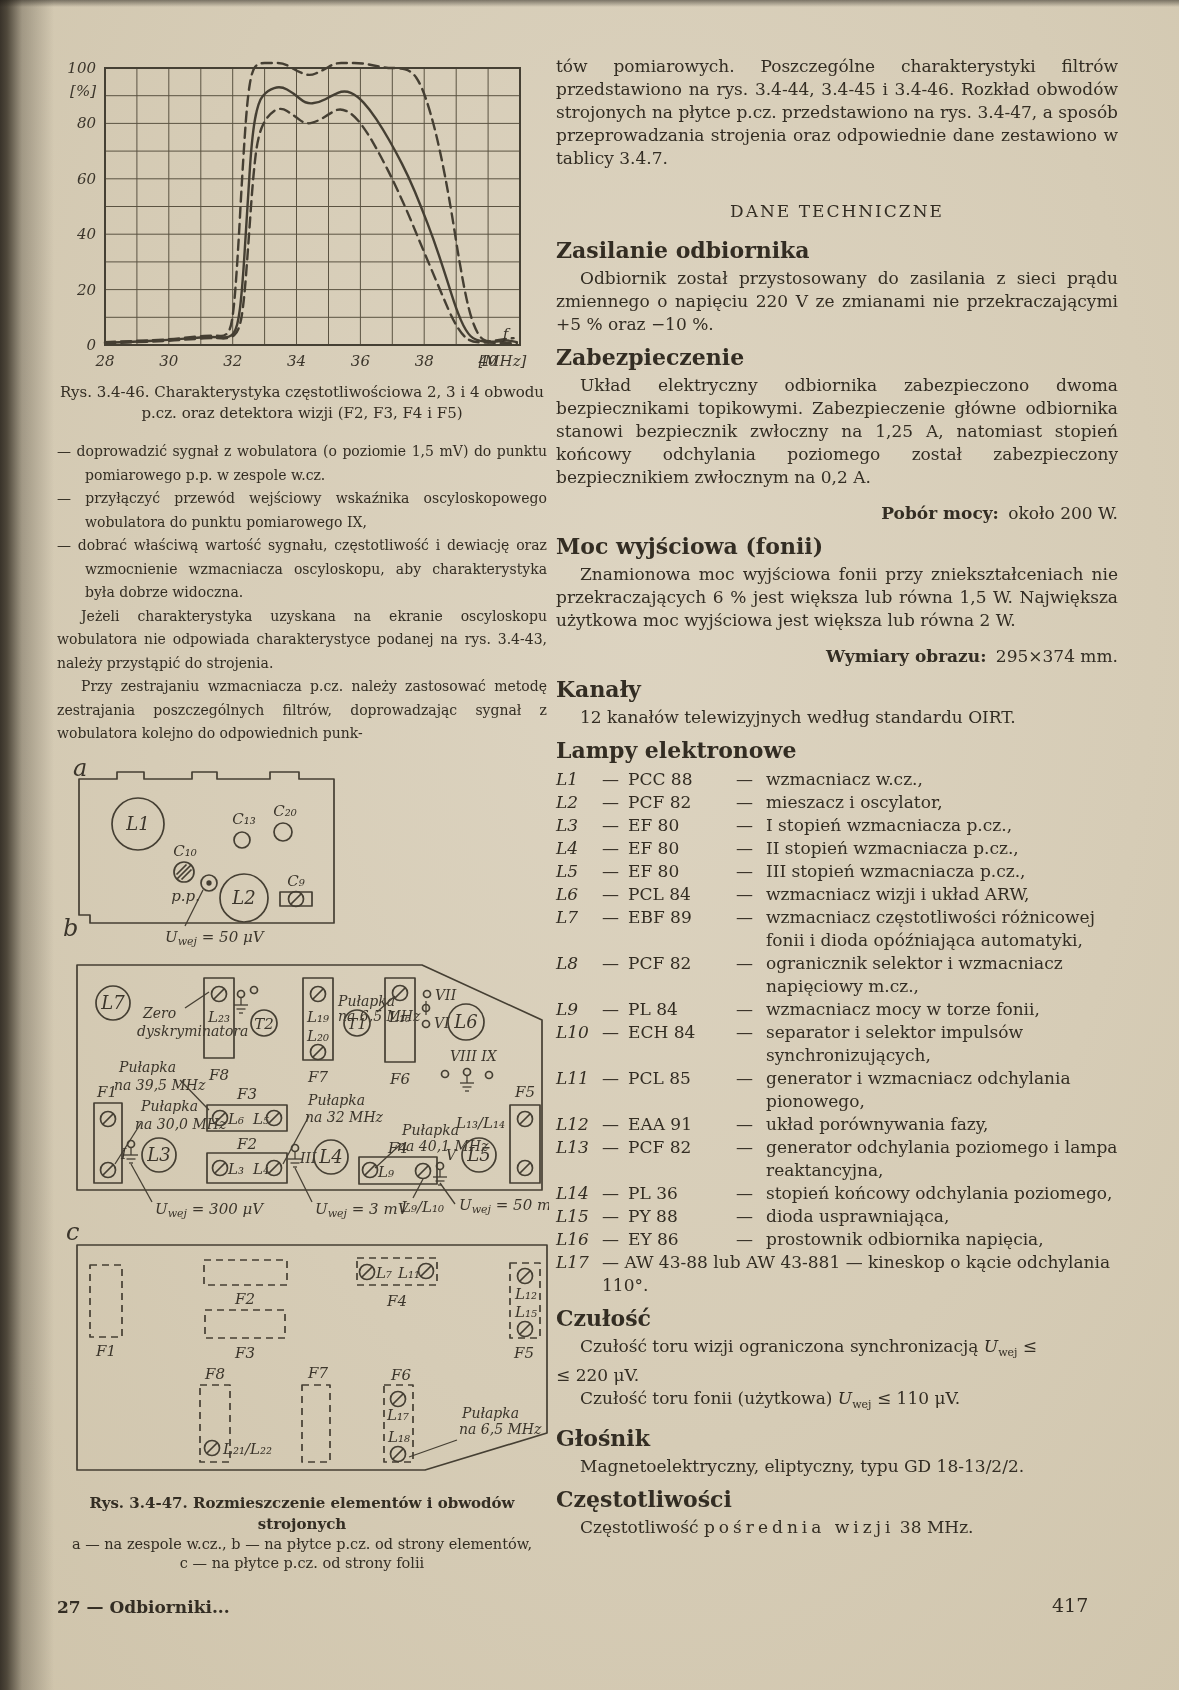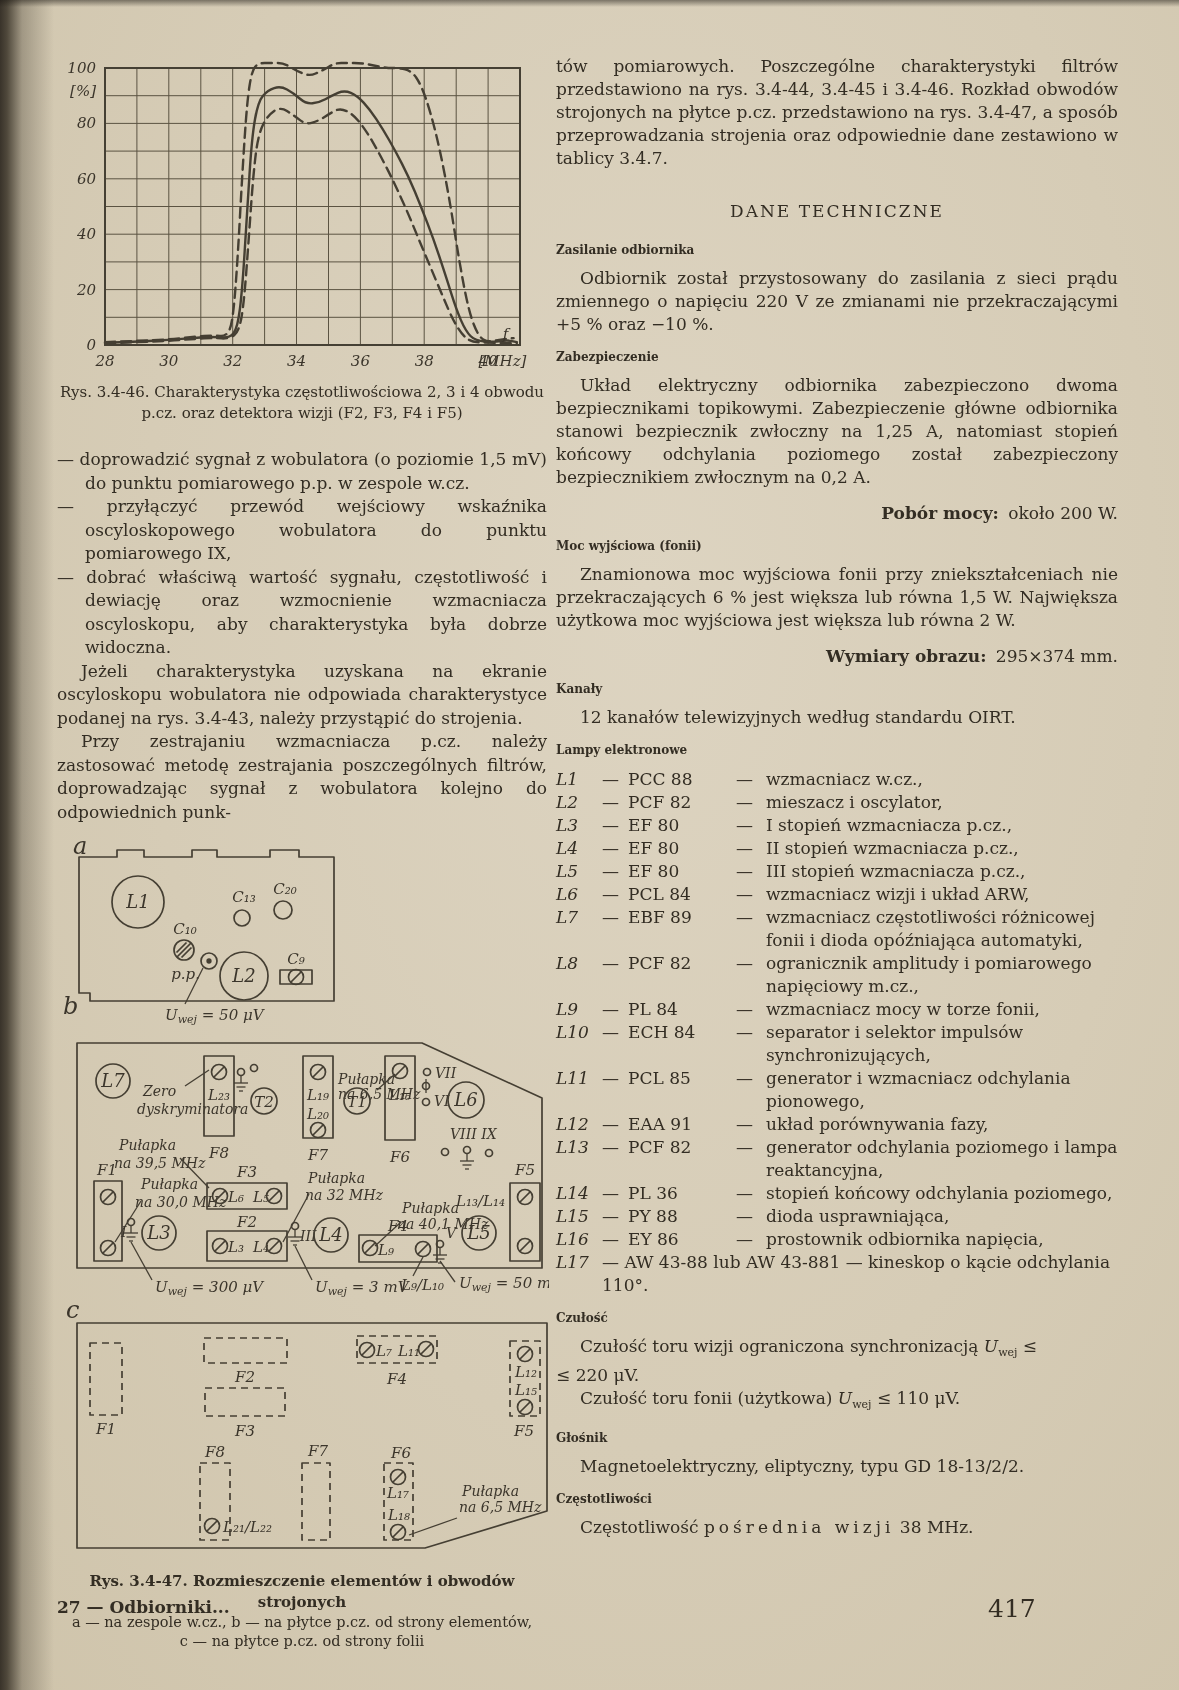--- a/index.html
+++ b/index.html
@@ -9,40 +9,40 @@
     font-family:"DejaVu Serif", serif;color:#332d23;
   }
   .gutter{position:absolute;left:0;top:0;bottom:0;width:54px;
     background:linear-gradient(90deg,#39332a 0,#4f483b 7px,rgba(79,72,59,.38) 22px,rgba(79,72,59,0) 100%);}
   .edge-top{position:absolute;top:0;left:0;right:0;height:7px;
     background:linear-gradient(180deg,rgba(30,26,20,.5),rgba(30,26,20,0));}
   .col-left{position:absolute;left:57px;top:52px;width:490px}
   .col-right{position:absolute;left:556px;top:55px;width:562px;font-size:17px;line-height:23px;text-align:justify}
   .chart-wrap{width:470px;height:322px}
   .fig-caption{margin-top:8px;text-align:center;font-weight:normal;font-size:15px;line-height:21px}
-  .lefttext{margin-top:24px;font-size:17px;line-height:23.5px;text-align:justify}
+  .lefttext{margin-top:16px;font-size:14px;line-height:23.5px;text-align:justify}
   .dash-item{padding-left:28px;text-indent:-28px}
   .indent{text-indent:24px;margin:0}
   p{margin:0}
   .h-center{text-align:center;font-weight:normal;letter-spacing:2px;margin:30px 0 16px 0}
-  h3{font-size:12px;margin:10px 0 5px 0;text-align:left}
+  h3{font-size:22px;margin:10px 0 5px 0;text-align:left}
   .inline-h{margin-top:13px;text-align:right}
   .inline-h b{margin-right:4px}
   .lamp-list{margin:6px 0 0 0}
   .lamp-row{display:grid;grid-template-columns:46px 26px 108px 30px 1fr;text-align:left}
   .lamp-row.wide{grid-template-columns:46px 1fr}
   .lamp-row .lid{font-style:italic}
   .spaced{letter-spacing:4px}
   sub{font-size:11px}
   .figure-svg{margin-top:4px}
   .fig2-caption{margin-top:4px;text-align:center}
   .fig2-caption .l1{font-weight:bold;font-size:15px;line-height:21px}
   .fig2-caption .l2{font-size:14.5px;line-height:19px}
   .footer-left{position:absolute;left:57px;top:1597px;font-size:17px;font-weight:bold}
-  .page-num{position:absolute;left:988px;top:1594px;font-size:25px}
+  .page-num{position:absolute;left:1052px;top:1594px;font-size:19px}
 
   
   #chart .grid line{stroke:#5b5342;stroke-width:1}
   #chart .frame{stroke:#454034;stroke-width:2;fill:none}
   #chart .series path{stroke:#453f33;stroke-width:2.4;fill:none;stroke-linecap:round}
   #chart .series .dashed{stroke-dasharray:10 6}
   #chart .axis text{font:italic 15px "DejaVu Serif",serif;fill:#3b352b;stroke:none}
 
   
   #figure{stroke:#453f33;fill:none;stroke-width:1.7;stroke-linejoin:round}
@@ -395,21 +395,21 @@
         <span class="ldash">—</span>
         <span class="ltube">EBF 89</span>
         <span class="ldash">—</span>
         <span class="ldesc">wzmacniacz częstotliwości różnicowej fonii i dioda opóźniająca automatyki,</span>
       </div>
       <div class="lamp-row">
         <span class="lid">L8</span>
         <span class="ldash">—</span>
         <span class="ltube">PCF 82</span>
         <span class="ldash">—</span>
-        <span class="ldesc">ogranicznik amplitudy i pomiarowego napięciowy m.cz.,</span>
+        <span class="ldesc">ogranicznik selektor i wzmacniacz napięciowy m.cz.,</span>
       </div>
       <div class="lamp-row">
         <span class="lid">L9</span>
         <span class="ldash">—</span>
         <span class="ltube">PL 84</span>
         <span class="ldash">—</span>
         <span class="ldesc">wzmacniacz mocy w torze fonii,</span>
       </div>
       <div class="lamp-row">
         <span class="lid">L10</span>

